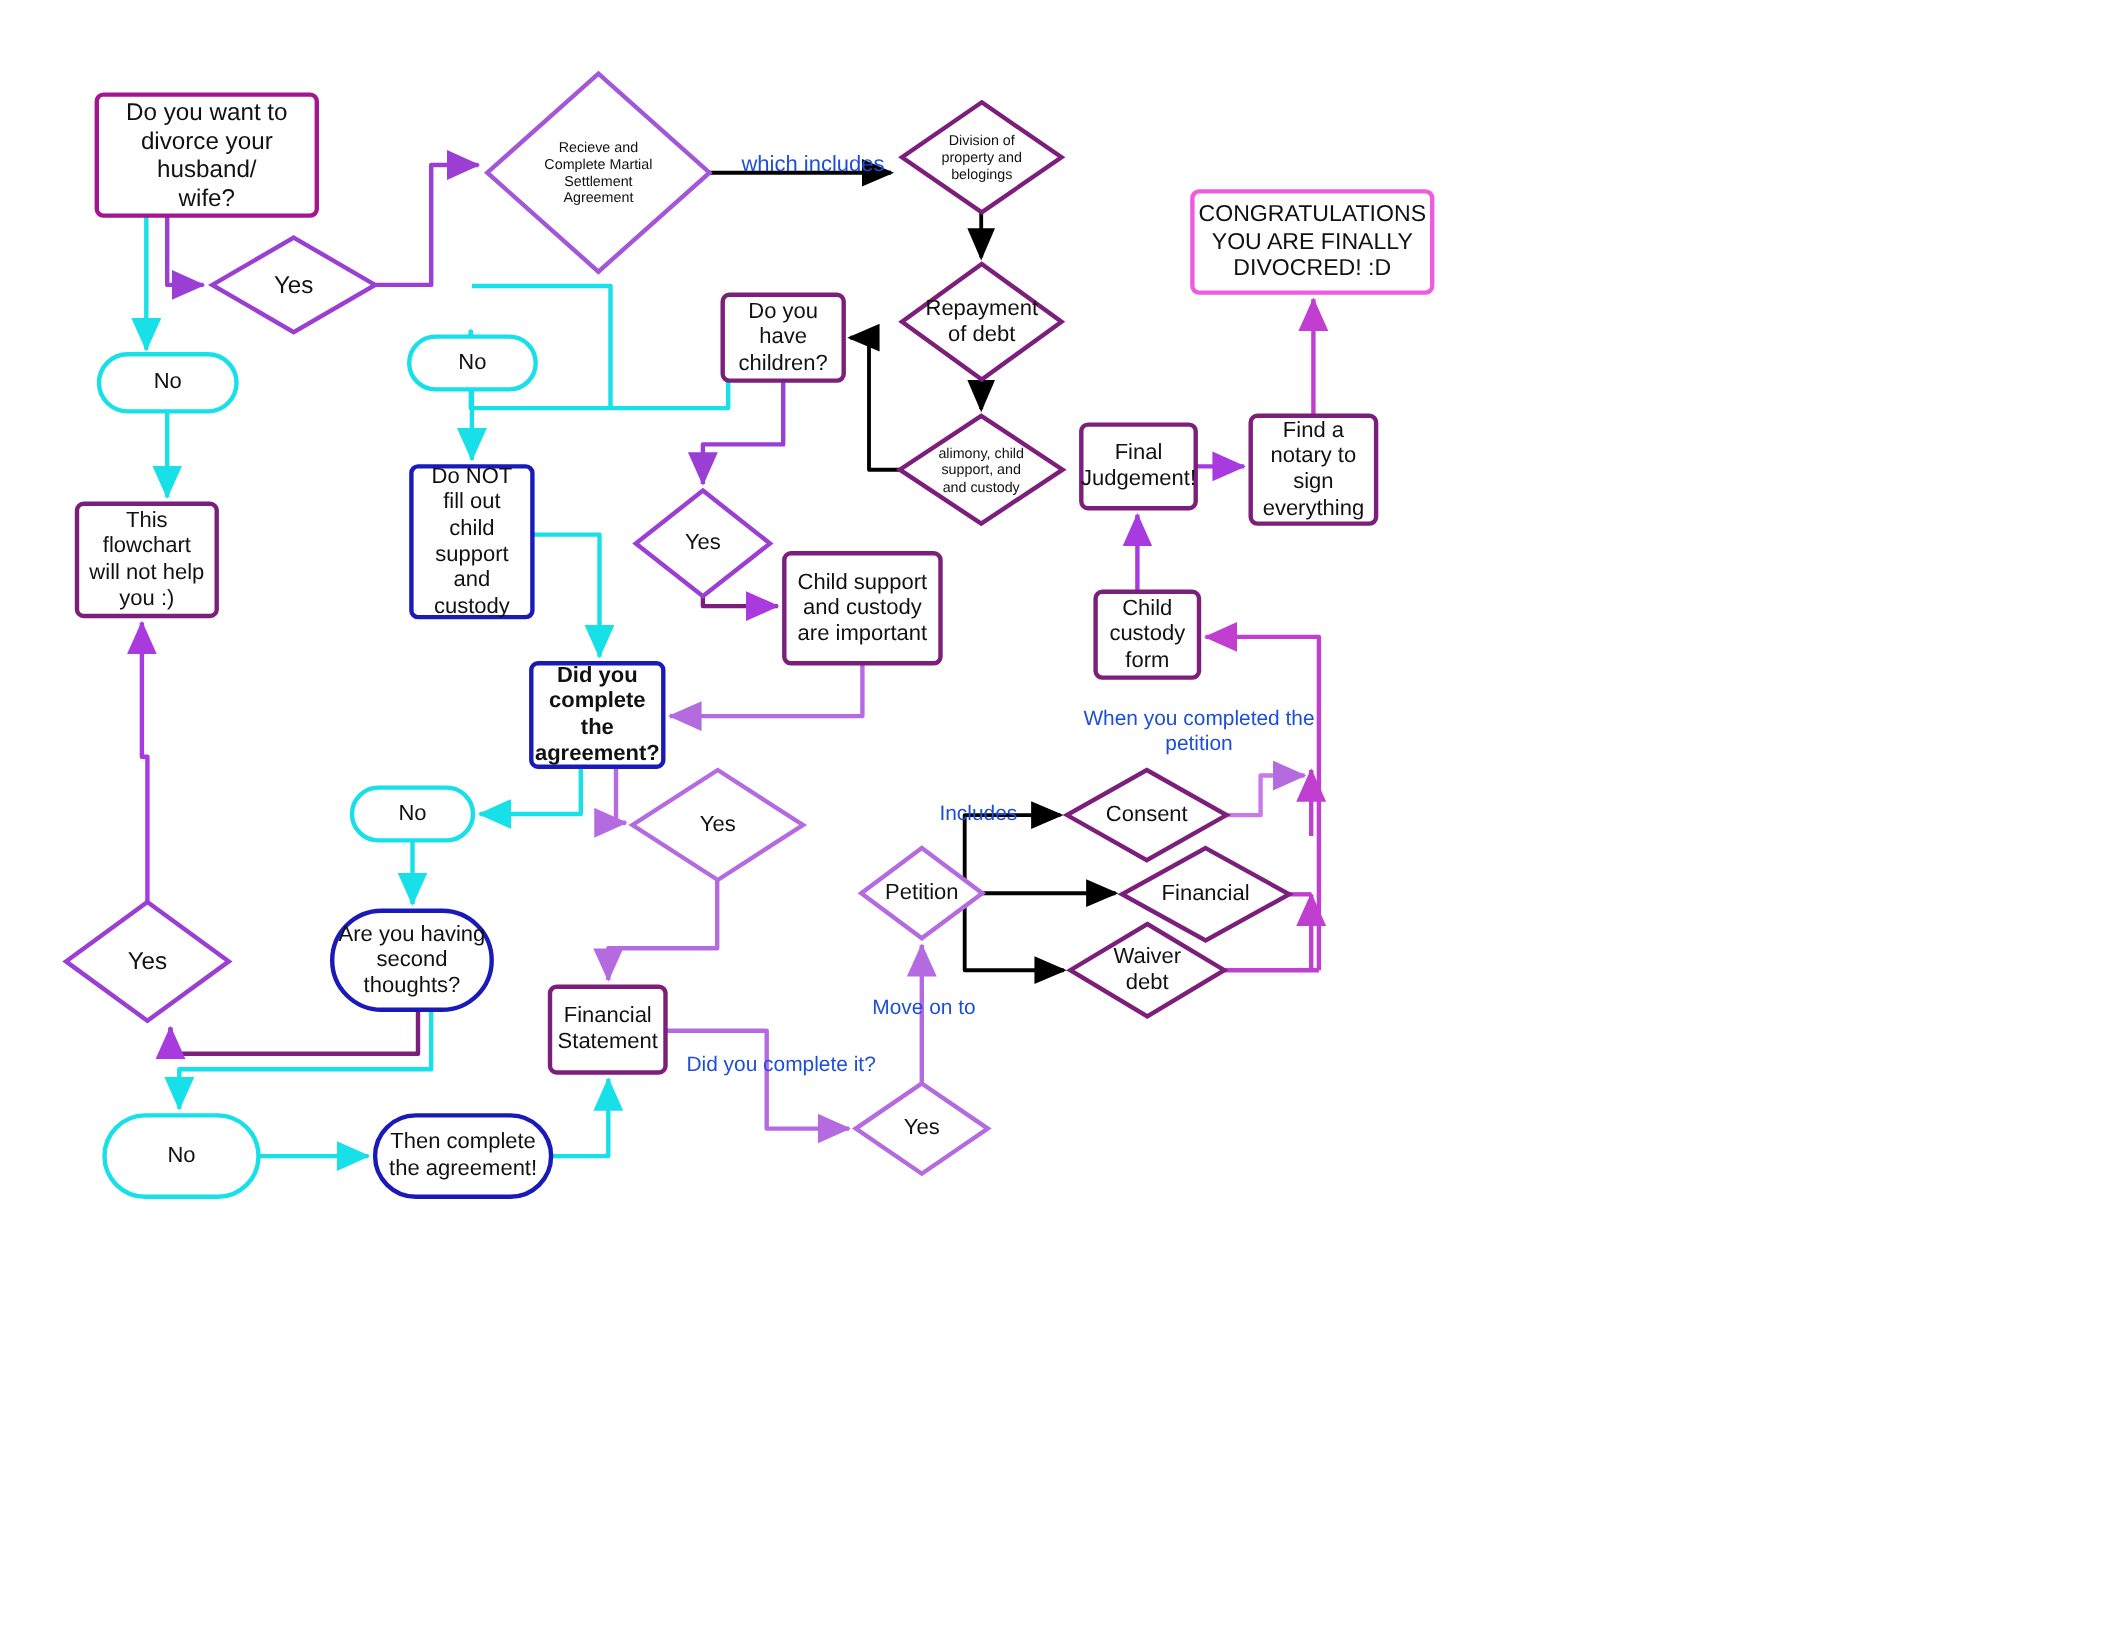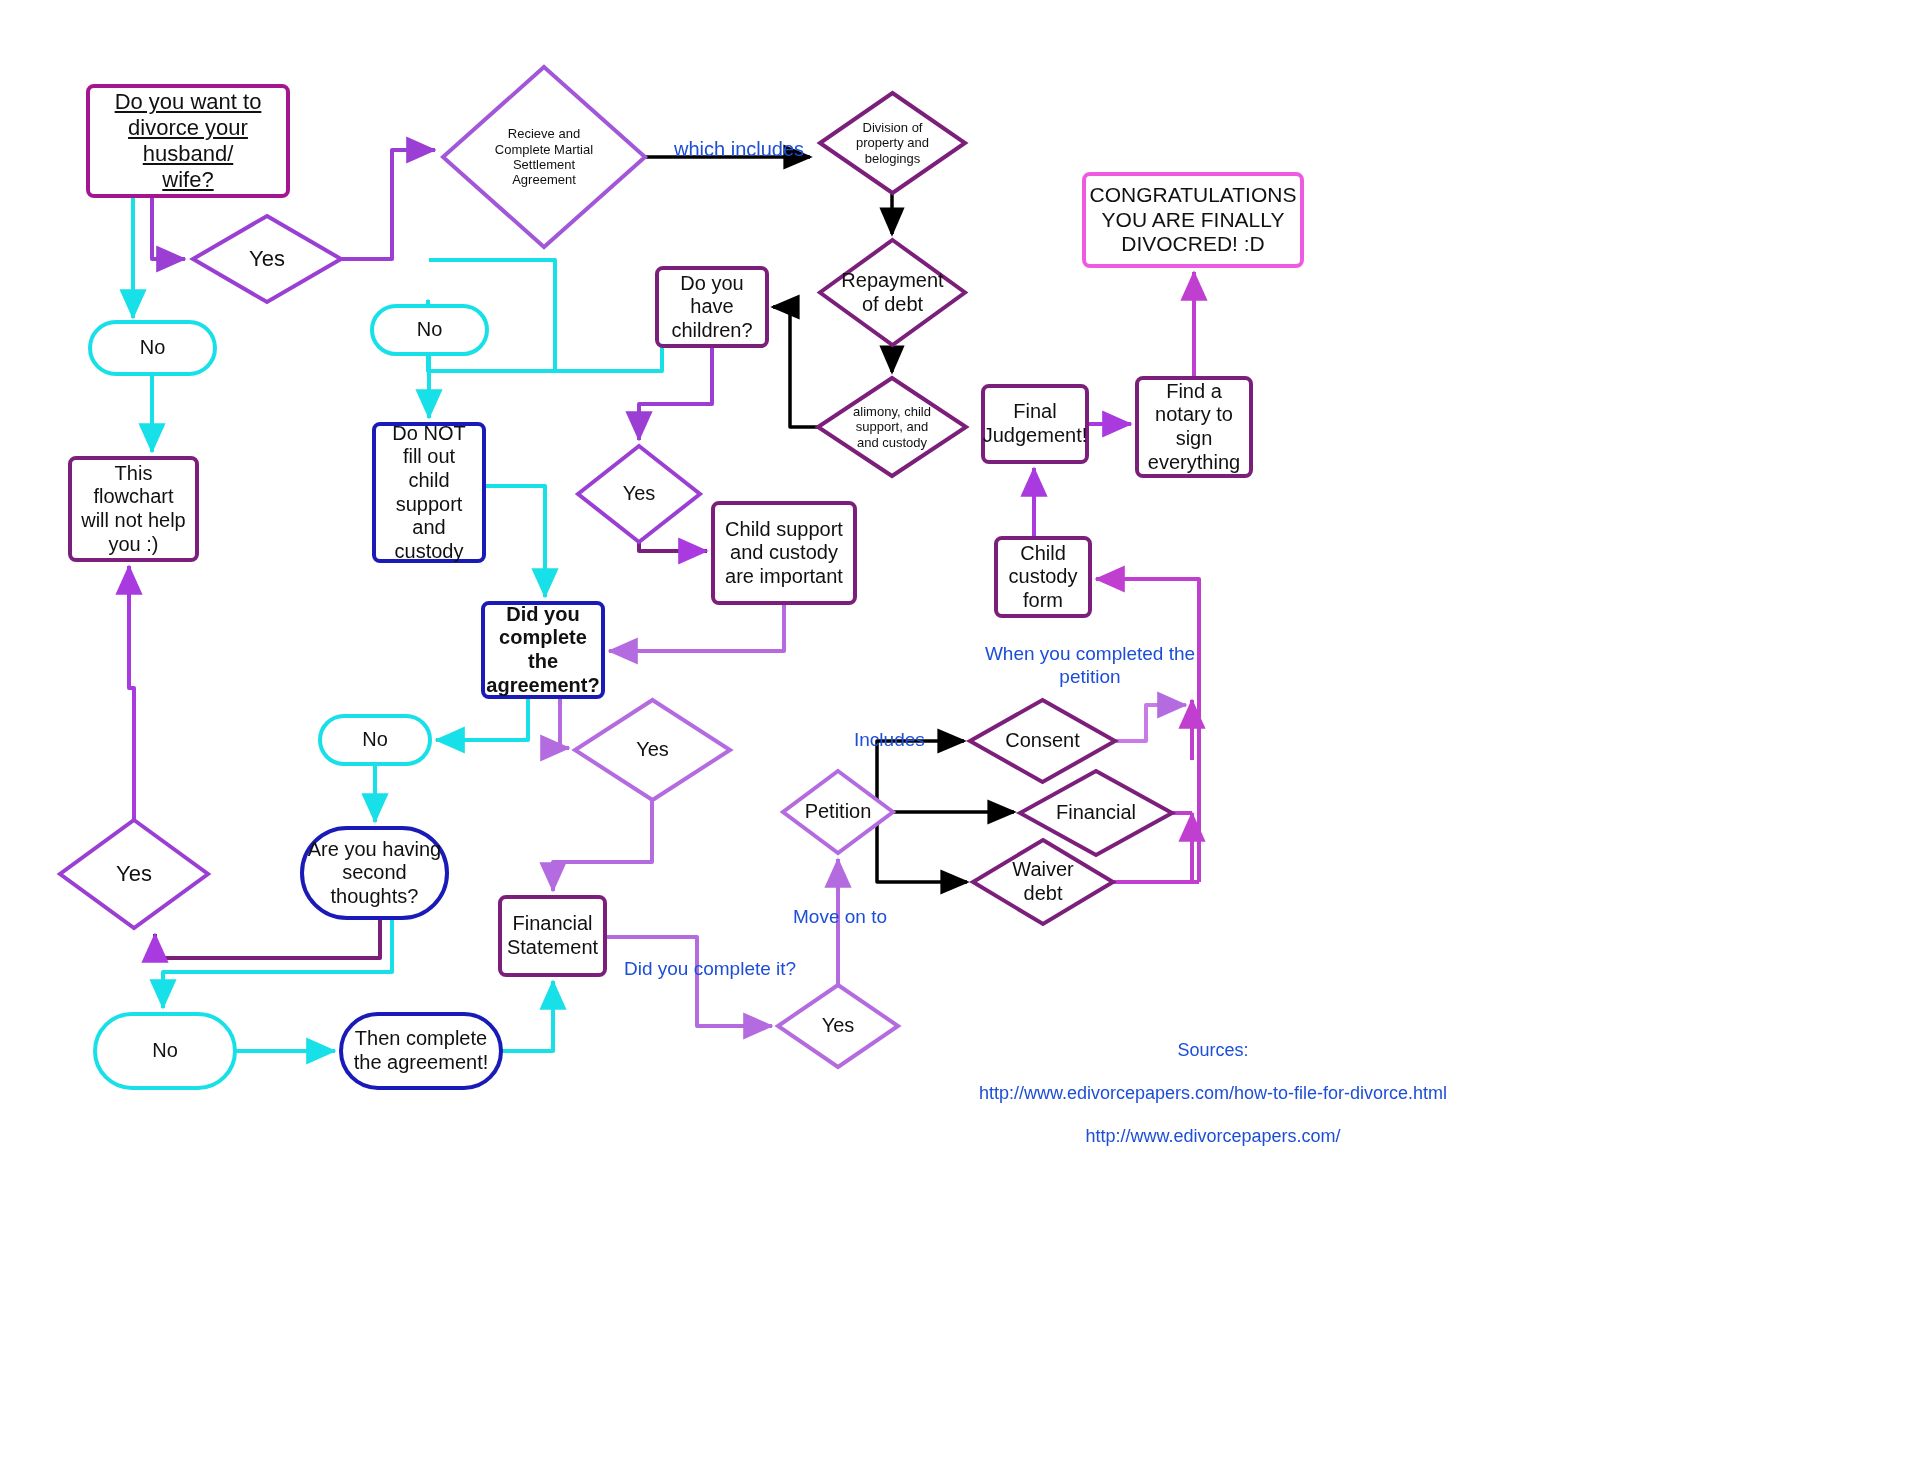--- a/index.html
+++ b/index.html
@@ -143,21 +143,21 @@
       <polygon points="1042.5,700 1115,741 1042.5,782 970,741" fill="#ffffff" stroke="#7B1F7B" stroke-width="4"></polygon>
       <polygon points="1096,771 1172,813 1096,855 1020,813" fill="#ffffff" stroke="#7B1F7B" stroke-width="4"></polygon>
       <polygon points="1043,840 1113,882 1043,924 973,882" fill="#ffffff" stroke="#7B1F7B" stroke-width="4"></polygon>
       <rect x="996" y="538" width="94" height="78" rx="6" ry="6" fill="#ffffff" stroke="#7B1F7B" stroke-width="4"></rect>
       <rect x="983" y="386" width="104" height="76" rx="6" ry="6" fill="#ffffff" stroke="#7B1F7B" stroke-width="4"></rect>
       <rect x="1137" y="378" width="114" height="98" rx="6" ry="6" fill="#ffffff" stroke="#7B1F7B" stroke-width="4"></rect>
       <rect x="1084" y="174" width="218" height="92" rx="6" ry="6" fill="#ffffff" stroke="#EE5BE0" stroke-width="4"></rect>
     </svg>
 
   <div id="labels">
-      <div class="node-label" style="left: 88px; top: 86px; width: 200px; height: 110px; font-size: 22px; text-decoration: underline;">Do you want to
+      <div class="node-label" style="left: 88px; top: 86px; width: 200px; height: 110px; font-size: 22px;">Do you want to
 divorce your husband/
 wife?</div>
       <div class="node-label" style="left: 193px; top: 216px; width: 148px; height: 86px; font-size: 22px;">Yes</div>
       <div class="node-label" style="left: 90px; top: 322px; width: 125px; height: 52px; font-size: 20px;">No</div>
       <div class="node-label" style="left: 70px; top: 458px; width: 127px; height: 102px; font-size: 20px;">This
 flowchart
 will not help
 you :)</div>
       <div class="node-label" style="left: 60px; top: 820px; width: 148px; height: 108px; font-size: 22px;">Yes</div>
       <div class="node-label" style="left: 95px; top: 1014px; width: 140px; height: 74px; font-size: 20px;">No</div>
@@ -220,19 +220,14 @@
 DIVOCRED! :D</div>
     </div>
 
   <div class="edge-label t20" style="left:674px;top:137px;">which includes</div>
   <div class="edge-label t19" style="left:826px;top:729px;margin-left:28px;">Includes</div>
   <div class="edge-label t19" style="left:793px;top:906px;">Move on to</div>
   <div class="edge-label t19" style="left:624px;top:958px;">Did you complete it?</div>
   <div class="edge-label t19" style="left:980px;top:643px;width:220px;text-align:center;">When you completed the
 petition</div>
 
-  <div class="edge-label t18" style="left:963px;top:1018px;width:500px;text-align:center;">
-    <div>Sources:</div>
-    <div>http://www.edivorcepapers.com/how-to-file-for-divorce.html</div>
-    <div>http://www.edivorcepapers.com/</div>
-  </div>
 
 </div>
 
 </body></html>

